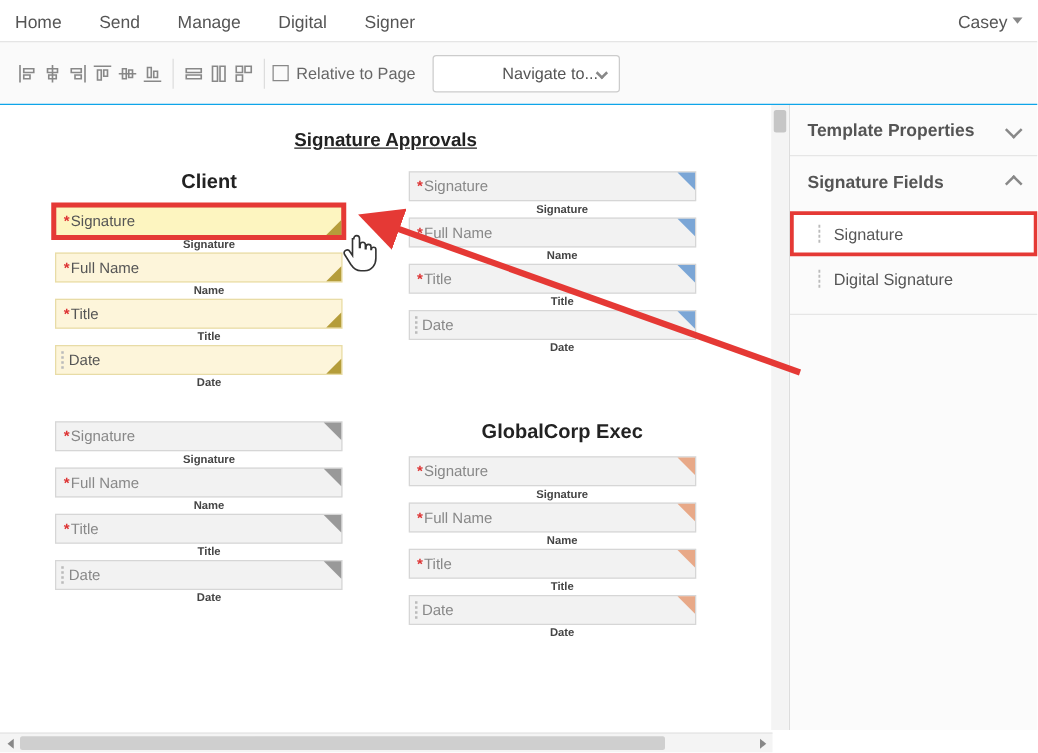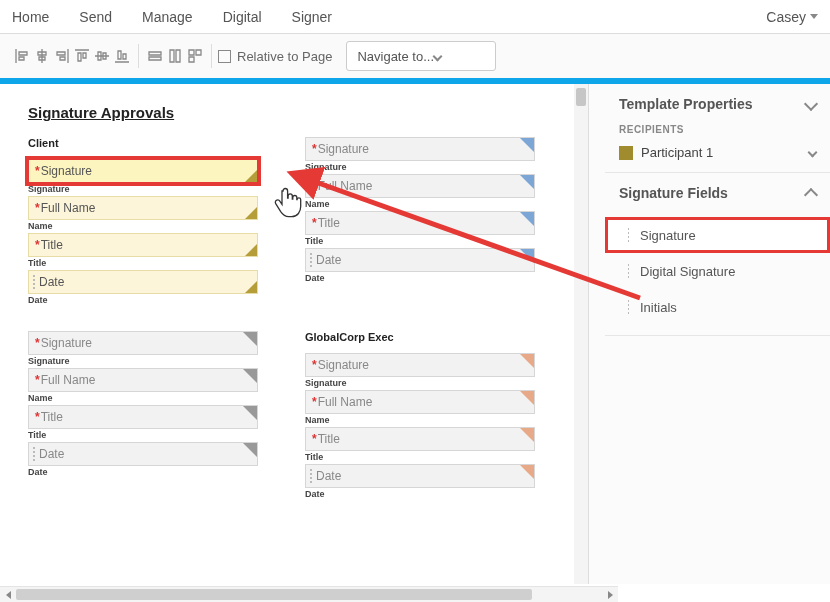--- a/index.html
+++ b/index.html
@@ -6,57 +6,57 @@
   body { width: 830px; height: 602px; background: #fff; overflow: hidden; position: relative; }
 
   
   .topnav { height: 34px; border-bottom: 1px solid #ddd; display: flex; align-items: center; padding: 0 12px; font-size: 14px; color: #555; background: #fff; }
   .topnav .nav-item { margin-right: 30px; cursor: pointer; }
   .topnav .spacer { flex: 1; }
   .topnav .user { display: flex; align-items: center; gap: 4px; cursor: pointer; }
   .caret-down { width: 0; height: 0; border-left: 4px solid transparent; border-right: 4px solid transparent; border-top: 5px solid #888; display: inline-block; }
 
   
-  .toolbar { height: 50px; border-bottom: 6px solid #0ea5e9; display: flex; align-items: center; padding: 0 12px; gap: 0; background: #fafafa; font-size: 13px; color: #666; }
+  .toolbar { height: 50px; border-bottom: 1px solid #0ea5e9; display: flex; align-items: center; padding: 0 12px; gap: 0; background: #fafafa; font-size: 13px; color: #666; }
   .tool-icon { width: 20px; height: 20px; display: inline-flex; align-items: center; justify-content: center; cursor: pointer; }
   .tool-icon svg { stroke: #888; fill: none; stroke-width: 1.3; }
   .tool-sep { width: 1px; height: 24px; background: #ddd; margin: 0 6px; }
   .relpage { display: flex; align-items: center; gap: 6px; cursor: pointer; }
   .relpage-box { width: 13px; height: 13px; border: 1.5px solid #888; }
-  .navsel { margin-left: 14px; width: 150px; height: 30px; border: 1px solid #ccc; border-radius: 3px; background: #fff; display: flex; align-items: center; padding: 0 10px; justify-content: flex-start; cursor: pointer; font-size: 13px; color: #555; }
+  .navsel { margin-left: 14px; width: 150px; height: 30px; border: 1px solid #ccc; border-radius: 3px; background: #fff; display: flex; align-items: center; padding: 0 10px; justify-content: flex-end; cursor: pointer; font-size: 13px; color: #555; }
 
   
   .main { display: flex; height: 500px; }
   .canvas-wrap { flex: 1; position: relative; overflow: hidden; }
   .vscroll { position: absolute; right: 0; top: 0; bottom: 0; width: 14px; background: #f4f4f4; }
   .vscroll .thumb { position: absolute; left: 2px; right: 2px; top: 4px; height: 18px; background: #c6c6c6; border-radius: 2px; }
-  .canvas { padding: 20px 28px; width: calc(100% - 14px); height: 100%; }
+  .canvas { padding: 20px 44px; width: calc(100% - 14px); height: 100%; text-align: center; }
 
   .doc-title { font-size: 15px; font-weight: bold; text-decoration: underline; color: #222; margin-bottom: 16px; }
 
   .blocks { display: grid; grid-template-columns: 1fr 1fr; column-gap: 36px; row-gap: 24px; }
-  .block-title { font-size: 11px; font-weight: bold; color: #222; margin-bottom: 10px; }
+  .block-title { font-size: 16px; font-weight: bold; color: #222; margin-bottom: 10px; }
 
   .field-row { margin-bottom: 2px; }
   .field-input { position: relative; width: 230px; height: 24px; border: 1px solid #d6d6d6; background: #f2f2f2; display: flex; align-items: center; padding: 0 6px; font-size: 12px; color: #888; }
   .field-input.yellow { background: #fdf5da; border-color: #e8dca6; color: #555; }
   .field-input .req { color: #d33; font-weight: bold; margin-right: 1px; }
   .field-input .corner { position: absolute; top: 0; right: 0; width: 0; height: 0; border-top: 14px solid #999; border-left: 14px solid transparent; }
   .field-input.yellow .corner-br { position: absolute; bottom: 0; right: 0; width: 0; height: 0; border-bottom: 12px solid #b59d3a; border-left: 12px solid transparent; }
   .field-input .corner.blue { border-top-color: #7ba6d6; }
   .field-input .corner.orange { border-top-color: #e8a988; }
   .field-input.date { padding-left: 10px; }
   .field-input .datebar { position: absolute; left: 4px; top: 4px; bottom: 4px; width: 2px; border-left: 2px dotted #bbb; }
   .field-label { font-size: 9px; color: #444; margin-top: 1px; font-weight: bold; }
 
   
   .field-input.selected { outline: 4px solid #e53935; outline-offset: -1px; background: #fdf5c0; z-index: 5; }
 
   
-  .sidebar { width: 242px; border-left: 1px solid #ddd; background: #fbfbfb; display: flex; flex-direction: column; font-size: 13px; color: #444; padding-left: 16px; }
+  .sidebar { width: 199px; border-left: 1px solid #ddd; background: #fbfbfb; display: flex; flex-direction: column; font-size: 13px; color: #444; }
   .side-sec { border-bottom: 1px solid #e6e6e6; }
   .side-head { padding: 12px 14px; font-weight: bold; font-size: 14px; display: flex; align-items: center; justify-content: space-between; cursor: pointer; color: #555; }
   .chev { width: 10px; height: 10px; border-right: 2px solid #888; border-bottom: 2px solid #888; transform: rotate(45deg); }
   .chev.up { transform: rotate(-135deg); margin-top: 4px; }
   .side-sub { padding: 0 14px 8px; }
   .side-sublabel { font-size: 10px; color: #888; font-weight: bold; letter-spacing: 0.5px; margin-bottom: 6px; }
   .participant { display: flex; align-items: center; justify-content: space-between; cursor: pointer; padding: 4px 0; }
   .participant .left { display: flex; align-items: center; gap: 8px; }
   .swatch { width: 14px; height: 14px; background: #a18b2f; }
 
@@ -309,50 +309,36 @@
         <div class="thumb"></div>
       </div>
   </div>
 
   <div class="sidebar">
     <div class="side-sec">
       <div class="side-head">
         <span>Template Properties</span>
         <span class="chev"></span>
       </div>
-      <div class="side-sub">
-        <div class="side-sublabel">RECIPIENTS</div>
-        <div class="participant">
-          <span class="left">
-            <span class="swatch"></span>
-            <span>Participant 1</span>
-          </span>
-          <span class="chev" style="width:7px;height:7px;"></span>
-        </div>
-      </div>
     </div>
 
     <div class="side-sec">
       <div class="side-head">
         <span>Signature Fields</span>
         <span class="chev up"></span>
       </div>
       <div class="sig-list" id="sig-list">
           <div class="sig-item sel">
             <span class="dots"></span>
             <span>Signature</span>
           </div>
           <div class="sig-item">
             <span class="dots"></span>
             <span>Digital Signature</span>
           </div>
-          <div class="sig-item">
-            <span class="dots"></span>
-            <span>Initials</span>
-          </div>
         </div>
     </div>
 
 
   </div>
 </div>
 
 <div class="hscroll">
   <div class="btn left">
       <div class="tri"></div>

